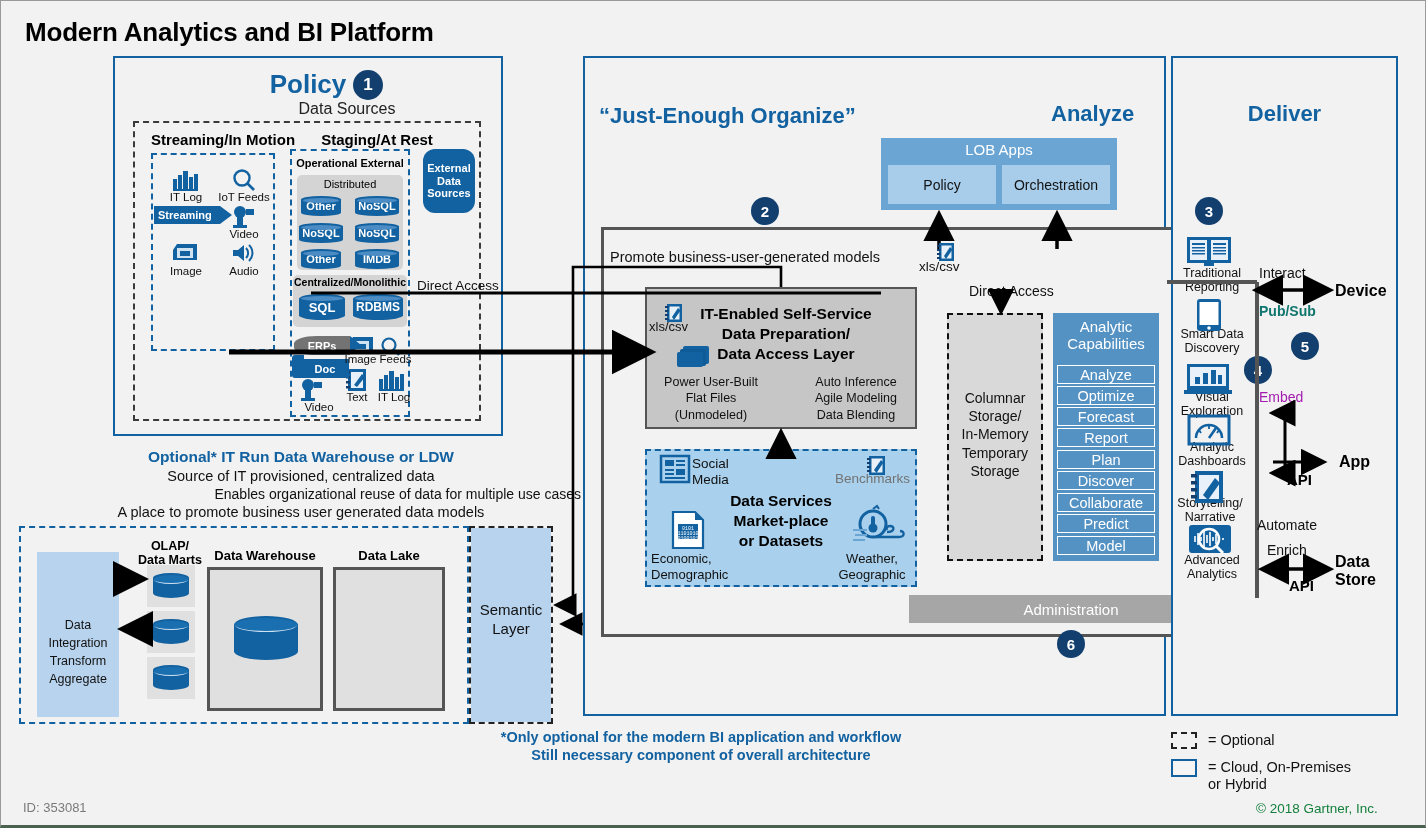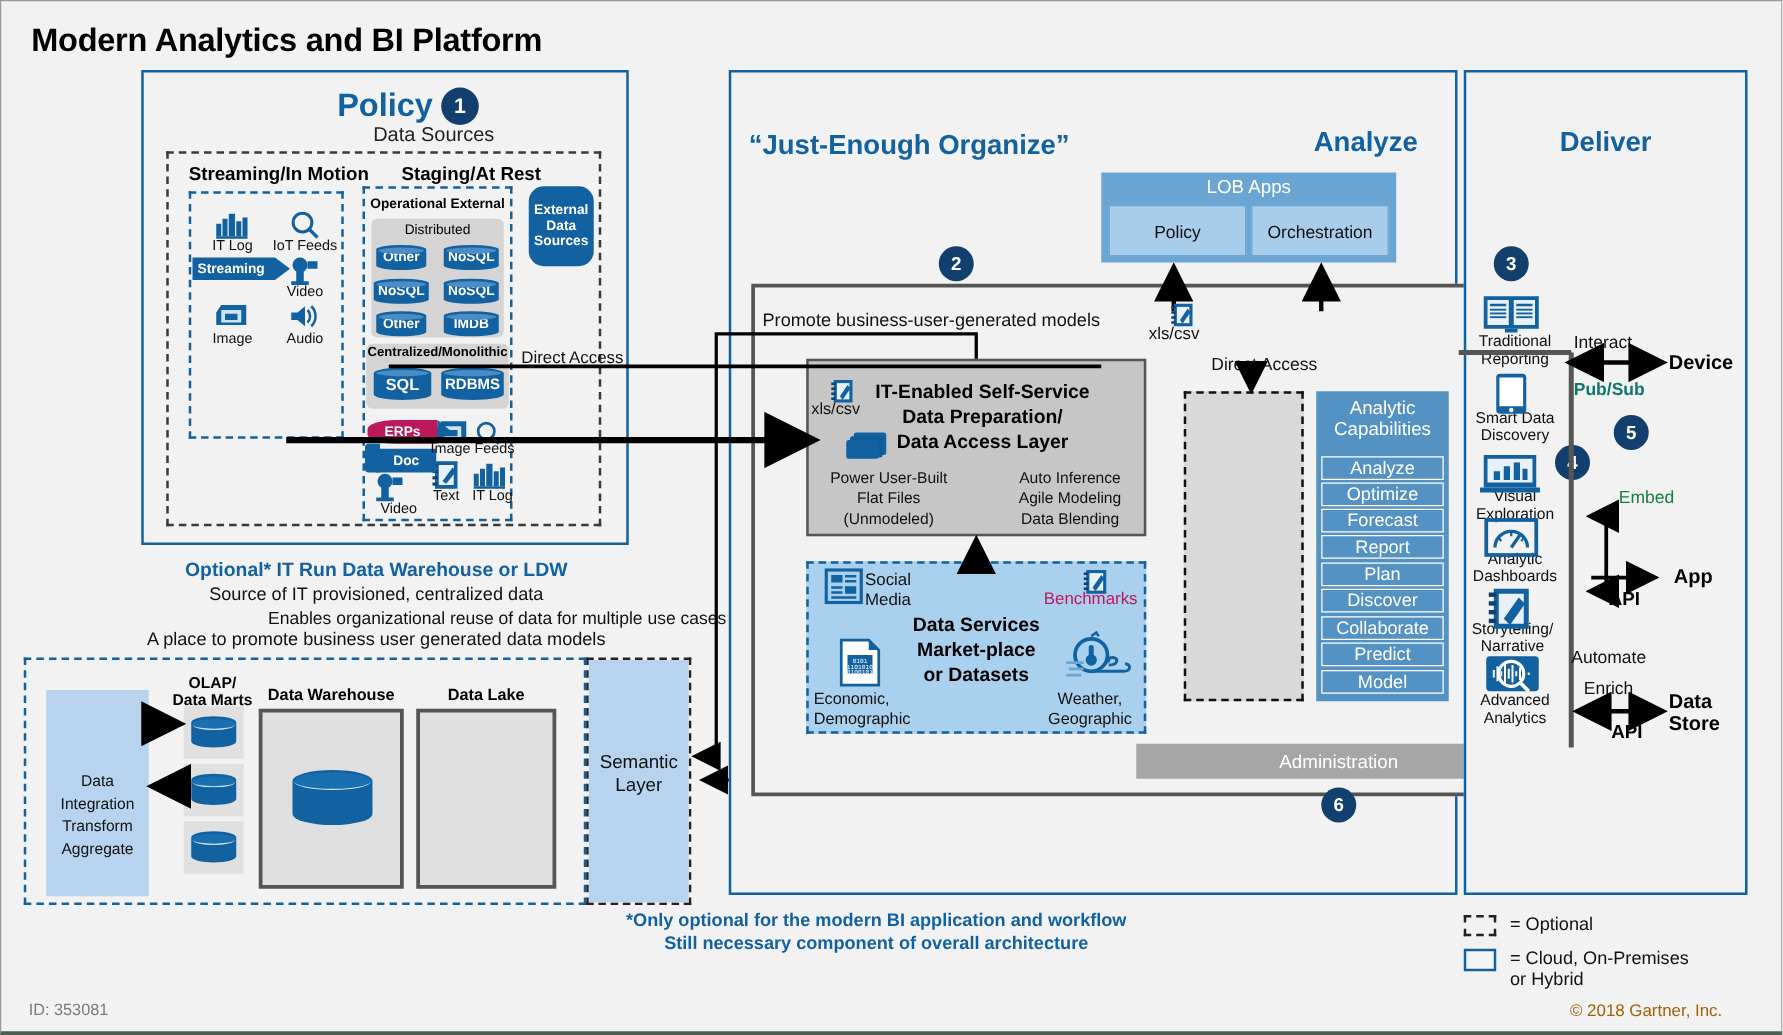--- a/index.html
+++ b/index.html
@@ -93,21 +93,21 @@
     background:#1261a0; color:#fff; font-size:11px; font-weight:bold;
     display:flex; align-items:center; padding-left:4px;
   }
   #streaming-tag::after{
     content:""; position:absolute; right:-12px; top:0;
     border-left:12px solid #1261a0;
     border-top:9px solid transparent; border-bottom:9px solid transparent;
   }
   #erps-tag{
     left:293px; top:335px; width:56px; height:19px;
-    background:#be185d; color:#fff; font-size:11px; font-weight:bold;
+    background:#737373; color:#fff; font-size:11px; font-weight:bold;
     display:flex; align-items:center; justify-content:center;
     border-radius:40% 0 0 40%;
   }
   #erps-tag::after{
     content:""; position:absolute; right:-11px; top:0;
     border-left:11px solid #1261a0;
     border-top:9.5px solid transparent; border-bottom:9.5px solid transparent;
   }
   #doc-tag{
     left:300px; top:358px; width:48px; height:19px;
@@ -176,21 +176,21 @@
 
   #prep-box{ left:644px; top:286px; width:272px; height:142px; background:#c6c6c6; border:2px solid #555; }
   #prep-title{ left:660px; top:303px; width:250px; text-align:center; font-size:15.5px; font-weight:bold; color:#000; line-height:1.28; }
   #xls2-lbl{ left:648px; top:318px; font-size:13px; color:#111; }
   #prep-l{ left:650px; top:373px; width:120px; text-align:center; font-size:12.5px; color:#111; line-height:1.3; }
   #prep-r{ left:800px; top:373px; width:110px; text-align:center; font-size:12.5px; color:#111; line-height:1.3; }
 
   #ds-box{ left:644px; top:448px; width:272px; height:138px; background:#a9d0ec; border:2px dashed #1261a0; }
   #ds-title{ left:660px; top:490px; width:240px; text-align:center; font-size:15.5px; font-weight:bold; color:#000; line-height:1.3; }
   #ds-social{ left:691px; top:455px; font-size:13.5px; color:#111; line-height:1.15; }
-  #ds-bench{ left:834px; top:470px; font-size:13.5px; color:#be185d; }
+  #ds-bench{ left:834px; top:470px; font-size:13.5px; color:#737373; }
   #ds-econ{ left:650px; top:550px; font-size:13px; color:#111; line-height:1.2; }
   #ds-weather{ left:828px; top:550px; font-size:13px; color:#111; line-height:1.2; text-align:center; width:86px;}
 
   #col-box{ left:946px; top:312px; width:96px; height:248px; background:#d9d9d9; border:2px dashed #111; }
   #col-lbl{ left:946px; top:388px; width:96px; text-align:center; font-size:14px; color:#111; line-height:1.3; }
 
   #ac-box{ left:1052px; top:312px; width:106px; height:248px; background:#5592c4; }
   #ac-title{ left:1052px; top:318px; width:106px; text-align:center; font-size:15px; color:#fff; line-height:1.12; }
   .ac-item{
     position:absolute; left:1056px; width:98px; height:19px;
@@ -202,33 +202,33 @@
   #admin-bar{ left:908px; top:594px; width:324px; height:28px; background:#a6a6a6;
     display:flex; align-items:center; justify-content:center; color:#fff; font-size:15px; }
 
   
   .del-icon-lbl{ position:absolute; width:86px; text-align:center; font-size:12.5px; color:#111; line-height:1.13; }
   #del-rail{ left:1254px; top:281px; width:4px; height:316px; background:#555; }
 
   #lbl-interact{ left:1258px; top:264px; font-size:14px; color:#111; }
   #lbl-pubsub{ left:1258px; top:302px; font-size:14px; font-weight:bold; color:#0f766e; }
   #lbl-device{ left:1334px; top:281px; font-size:16px; font-weight:bold; color:#000; }
-  #lbl-embed{ left:1258px; top:388px; font-size:14px; color:#15803d;padding-left:36px; }
+  #lbl-embed{ left:1258px; top:388px; font-size:14px; color:#a21caf; }
   #lbl-api1{ left:1286px; top:470px; font-size:15px; font-weight:bold; color:#000; }
   #lbl-app{ left:1338px; top:452px; font-size:16px; font-weight:bold; color:#000; }
   #lbl-automate{ left:1256px; top:516px; font-size:14px; color:#111; }
   #lbl-enrich{ left:1266px; top:541px; font-size:14px; color:#111; }
   #lbl-api2{ left:1288px; top:576px; font-size:15px; font-weight:bold; color:#000; }
   #lbl-datastore{ left:1334px; top:552px; width:60px; font-size:16px; font-weight:bold; color:#000; line-height:1.15; }
 
   
   #foot1{ left:280px; top:728px; width:840px; text-align:center; font-size:14.5px; font-weight:bold; color:#1261a0; }
   #foot2{ left:280px; top:746px; width:840px; text-align:center; font-size:14.5px; font-weight:bold; color:#1261a0; }
   #idtext{ left:22px; top:799px; font-size:13px; color:#7a7a7a; }
-  #copy{ left:1255px; top:800px; font-size:13.5px; color:#a16207; }
+  #copy{ left:1255px; top:800px; font-size:13.5px; color:#15803d; }
   #lg1-box{ left:1170px; top:731px; width:26px; height:17px; border:2px dashed #222; }
   #lg1-lbl{ left:1207px; top:731px; font-size:14.5px; color:#111; }
   #lg2-box{ left:1170px; top:758px; width:26px; height:18px; border:2px solid #1261a0; background:#f5f5f5; }
   #lg2-lbl{ left:1207px; top:758px; font-size:14.5px; color:#111; line-height:1.2; }
   #direct1-lbl{ left:416px; top:277px; font-size:13.5px; color:#111; }
   svg.ov{ position:absolute; left:0; top:0; width:1426px; height:828px; pointer-events:none; }
 </style>
 </head>
 <body>
 
@@ -442,20 +442,21 @@
   <div class="abs pre" id="prep-l">Power User-Built<br>Flat Files<br>(Unmodeled)</div>
 
   <div class="abs" id="ds-box"></div>
   <div class="abs pre" id="ds-title">Data Services<br>Market-place<br>or Datasets</div>
   <div class="abs pre" id="ds-social">Social<br>Media</div>
   <div class="abs" id="ds-bench">Benchmarks</div>
   <div class="abs pre" id="ds-econ">Economic,<br>Demographic</div>
   <div class="abs pre" id="ds-weather">Weather,<br>Geographic</div>
 
   <div class="abs" id="col-box"></div>
+  <div class="abs pre" id="col-lbl">Columnar<br>Storage/<br>In-Memory<br>Temporary<br>Storage</div>
 
   <div class="abs" id="ac-box"></div>
   <div class="abs pre" id="ac-title">Analytic<br>Capabilities</div>
   <div class="ac-item" style="top:364px">Analyze</div>
   <div class="ac-item" style="top:385px">Optimize</div>
   <div class="ac-item" style="top:406px">Forecast</div>
   <div class="ac-item" style="top:427px">Report</div>
   <div class="ac-item" style="top:449px">Plan</div>
   <div class="ac-item" style="top:470px">Discover</div>
   <div class="ac-item" style="top:492px">Collaborate</div>

